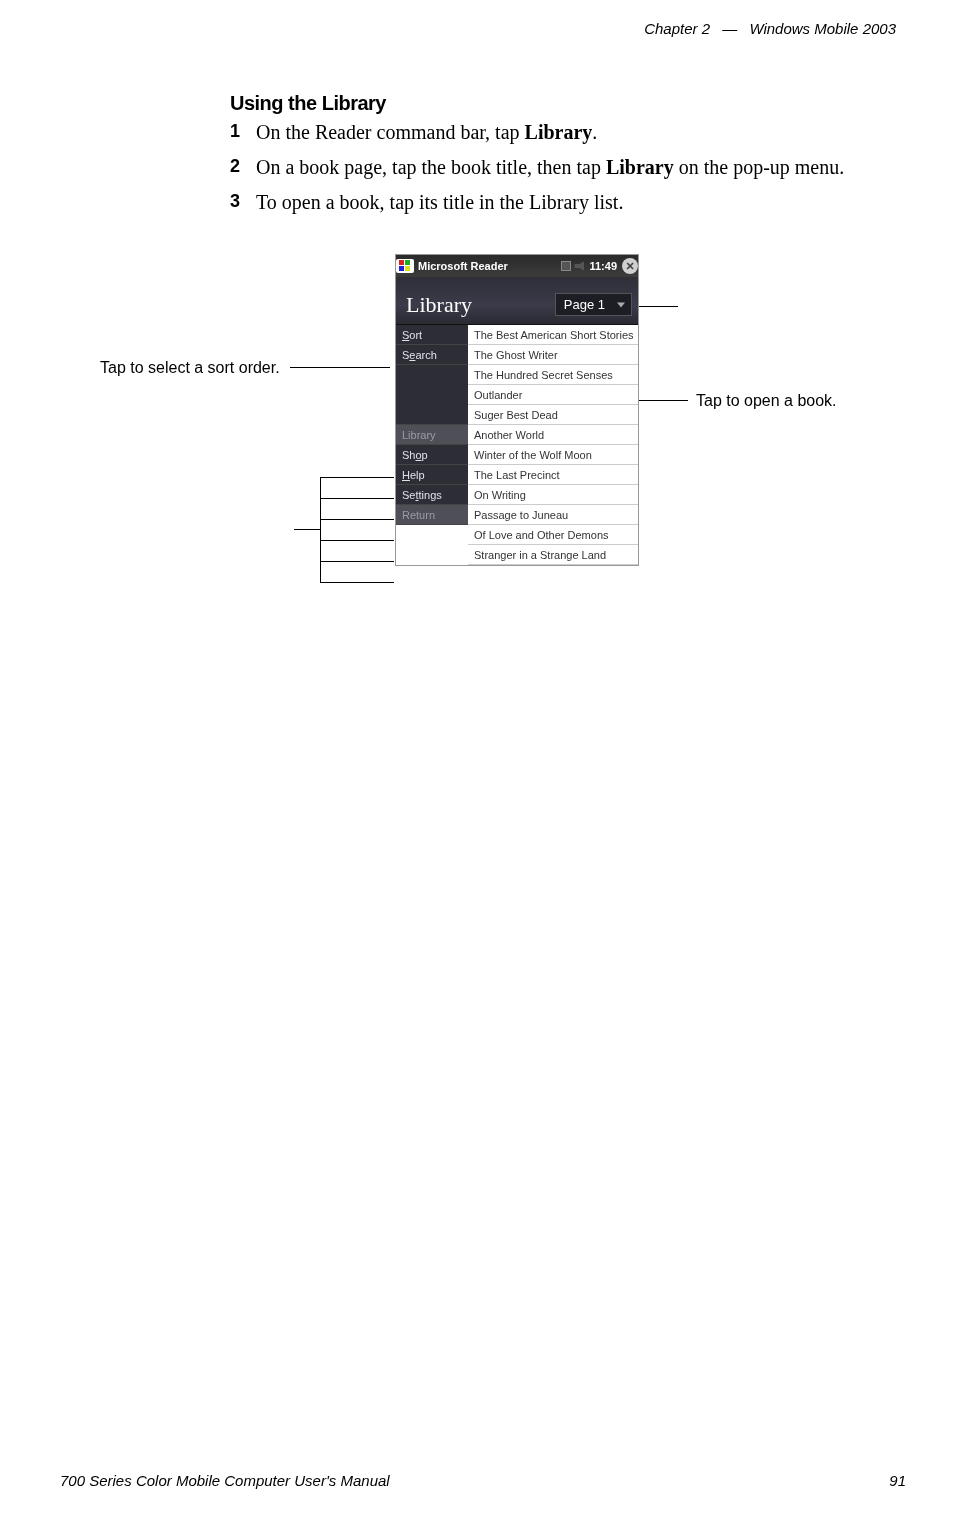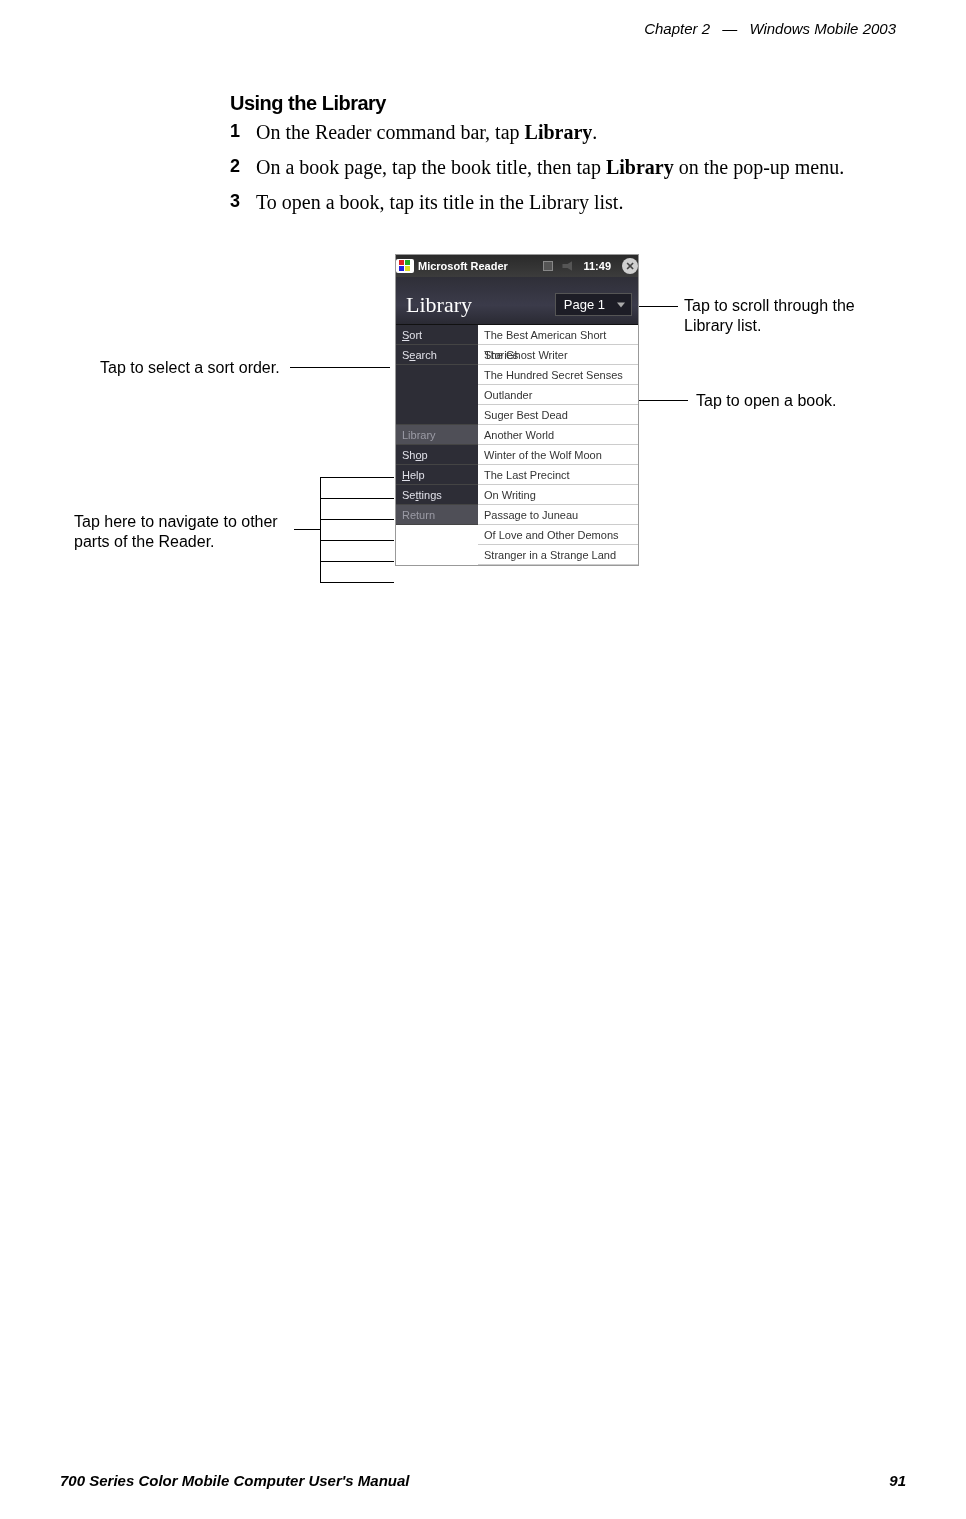--- a/index.html
+++ b/index.html
@@ -92,21 +92,21 @@
     }
     .titlebar .flag {
       width: 18px; height: 14px;
       background: #fff;
       margin-right: 4px;
       border-radius: 2px;
       display: inline-flex; align-items: center; justify-content: center;
     }
     .flag svg { width: 12px; height: 12px; }
     .titlebar .app-title { flex: 1; font-weight: bold; }
-    .titlebar .sys-icons { display: flex; align-items: center; gap: 9px; }
+    .titlebar .sys-icons { display: flex; align-items: center; gap: 3px; }
     .sys-badge {
       display:inline-block; width:10px; height:10px; background:#555; border:1px solid #888;
     }
     .sys-speaker {
       display:inline-block; width:10px; height:10px;
       background:#555; clip-path: polygon(0 30%,50% 30%,100% 0,100% 100%,50% 70%,0 70%);
     }
     .sys-time { font-size:11px; font-weight:bold; margin:0 2px; }
     .sys-close {
       width:16px; height:16px; border-radius:50%; background:#d0d0d0; color:#444;
@@ -133,21 +133,21 @@
       position:relative;
       margin-bottom:2px;
     }
     .page-box::after {
       content:'';
       position:absolute; right:6px; top:50%;
       width:0;height:0;border-left:4px solid transparent;border-right:4px solid transparent;
       border-top:5px solid #aaa; transform:translateY(-50%);
     }
     .lib-body { display:flex; background:#fff; }
-    .sidebar { width:82px; }
+    .sidebar { width:72px; }
     .side-item {
       height:20px; line-height:20px;
       padding-left:6px;
       font-size:11px;
       border-bottom:1px solid #444;
       background:#2d2d36; color:#e0e0e8;
     }
     .side-item.blank { background:#2d2d36; height:60px; border-bottom:1px solid #444;}
     .side-item.dim { background:#4f4f57; color:#9b9ba5; }
     .side-item .ul { text-decoration: underline; }
@@ -179,21 +179,21 @@
     
     .footer {
       position:absolute;
       bottom: 30px;
       left: 60px;
       right: 60px;
       display:flex;
       justify-content:space-between;
       font-family: Arial, Helvetica, sans-serif;
       font-style: italic;
-      font-weight: bold;
+      font-weight: normal;
       font-size: 15px;
     }
   </style>
 </head>
 <body>
 
 <div class="page">
   <div class="header-line">
     <span class="header-chapter">Chapter 2</span>
     <span class="header-dash">—</span>
@@ -222,31 +222,29 @@
           <span>To open a book, tap its title in the Library list.</span><span class="bold"></span><span></span>
         </div>
       </div>
     </div>
 
     <div class="figure">
 
       <div class="callout" style="left:-60px; top:104px;">Tap to select a sort order.</div>
       <div class="line hline" style="left:130px; top:113px; width:100px;"></div>
 
-      <div class="callout" style="left:-86px; top:258px; width:220px;">Tap here to navigate to other parts of the Reader.</div>
       <div class="line hline" style="left:134px; top:275px; width:26px;"></div>
       <div class="line vline" style="left:160px; top:223px; height:105px;"></div>
       <div class="line hline" style="left:160px; top:223px; width:74px;"></div>
       <div class="line hline" style="left:160px; top:244px; width:74px;"></div>
       <div class="line hline" style="left:160px; top:265px; width:74px;"></div>
       <div class="line hline" style="left:160px; top:286px; width:74px;"></div>
       <div class="line hline" style="left:160px; top:307px; width:74px;"></div>
       <div class="line hline" style="left:160px; top:328px; width:74px;"></div>
 
-      <div class="callout" style="left:524px; top:42px; width:180px;">Tap to scroll through the Library list.</div>
       <div class="line hline" style="left:478px; top:52px; width:40px;"></div>
 
       <div class="callout" style="left:536px; top:137px;">Tap to open a book.</div>
       <div class="line hline" style="left:478px; top:146px; width:50px;"></div>
 
       <div class="device">
         <div class="titlebar">
           <span class="flag">
             <svg viewBox="0 0 12 12">
                 <rect x="0" y="0" width="5" height="5" fill="#d22"></rect>

